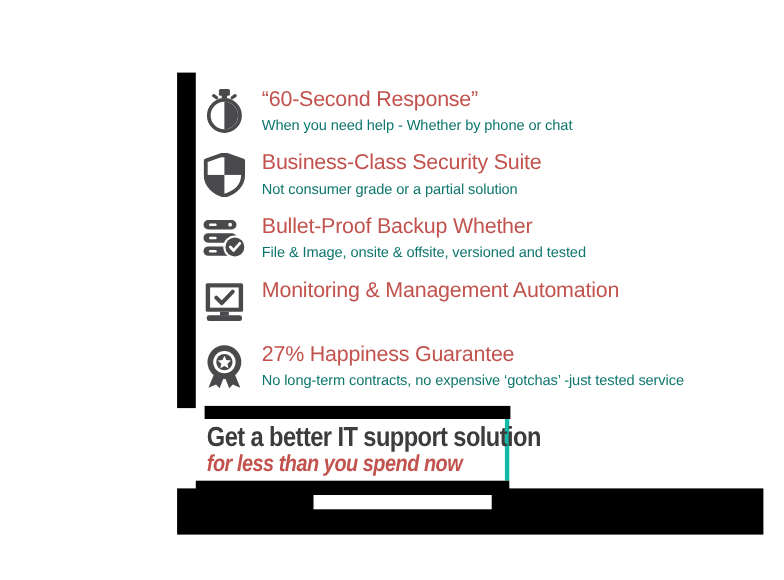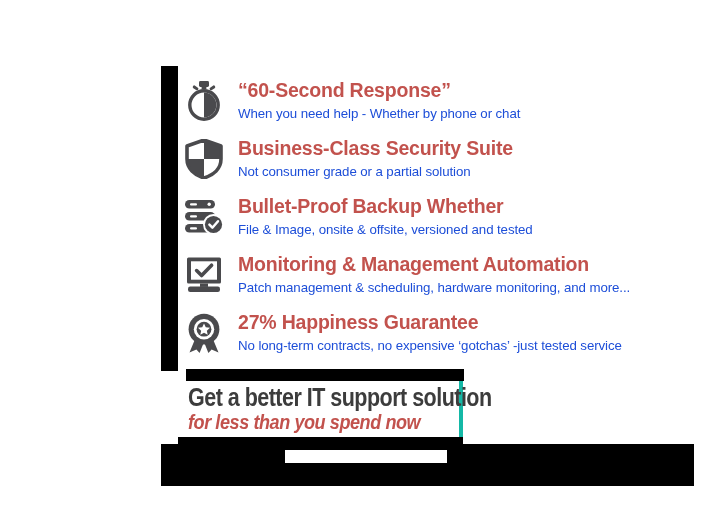--- a/index.html
+++ b/index.html
@@ -60,27 +60,27 @@
     margin-top: 1px;
   }
   .feature-icon svg { display: block; }
   .feature-text {
     padding-left: 12px;
     padding-top: 1px;
   }
   .feature-title {
     color: #c2524d;
     font-size: 19.5px;
-    font-weight: bold;
+    font-weight: normal;
     line-height: 23px;
     letter-spacing: -0.2px;
     white-space: nowrap;
   }
   .feature-sub {
-    color: #1d4ed8;
+    color: #0f766e;
     font-size: 13.3px;
     line-height: 19px;
     letter-spacing: -0.1px;
     white-space: nowrap;
     margin-top: 2px;
   }
 
   
   .cta-topbar {
     position: absolute;
@@ -230,21 +230,20 @@
         <svg width="40" height="38" viewBox="0 0 40 38">
           <rect x="3" y="1.5" width="34" height="26" rx="1.5" fill="#4a4a4d"></rect>
           <rect x="7" y="5.3" width="26" height="18.4" fill="#ffffff"></rect>
           <path d="M12.6 14.6 L17.6 19.6 L27.6 9.2" fill="none" stroke="#4a4a4d" stroke-width="3.6" stroke-linecap="round" stroke-linejoin="round"></path>
           <rect x="16" y="27.5" width="8" height="3.4" fill="#4a4a4d"></rect>
           <rect x="4" y="30.5" width="32" height="5.4" rx="2.2" fill="#4a4a4d"></rect>
         </svg>
       </div>
       <div class="feature-text">
         <div class="feature-title">Monitoring &amp; Management Automation</div>
-        <div class="feature-sub">Patch management &amp; scheduling, hardware monitoring, and more...</div>
       </div>
     </div>
 
     <div class="feature-row">
       <div class="feature-icon">
         <svg width="40" height="42" viewBox="0 0 40 42">
           <path d="M11.5 26 L5.5 40.5 L12.4 37.6 L15.6 41 L20.4 29 Z" fill="#4a4a4d"></path>
           <path d="M28.5 26 L34.5 40.5 L27.6 37.6 L24.4 41 L19.6 29 Z" fill="#4a4a4d"></path>
           <circle cx="20" cy="17.2" r="15.4" fill="#4a4a4d"></circle>
           <circle cx="20" cy="17.2" r="10.2" fill="#ffffff"></circle>

